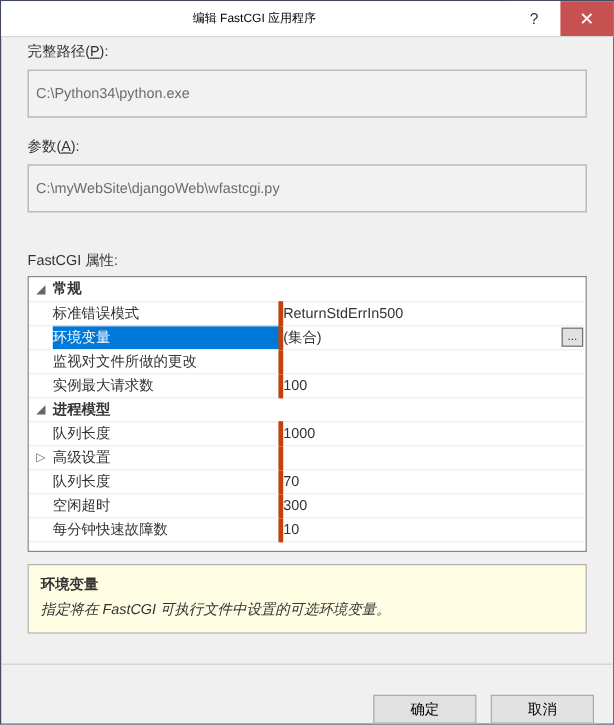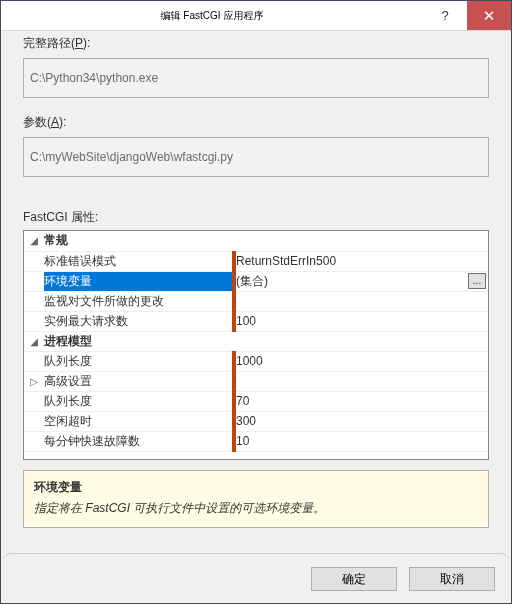--- a/index.html
+++ b/index.html
@@ -34,21 +34,21 @@
   tr.sel td.val { }
   .bold { font-weight:normal; }
   .ellips-btn { position:absolute; right:2px; top:1px; width:18px; height:16px; border:1px solid #707070; background:#e1e1e1; font-size:10px; line-height:14px; text-align:center; }
 
   .desc { margin-top:10px; border:1px solid #b0b0b0; background:#fefde3; padding:8px 10px; height:58px; }
   .desc .dtitle { font-weight:bold; font-size:12px; margin-bottom:4px; }
   .desc .dtext { font-size:12px; color:#333;font-style:italic; }
 
   .spacer { flex:1; }
 
-  .btnbar { height:50px; border-top:1px solid #d0d0d0; display:flex; align-items:center; justify-content:flex-end; padding:0 16px; gap:12px;border-radius:11px; }
+  .btnbar { height:50px; border-top:1px solid #d0d0d0; display:flex; align-items:flex-end; justify-content:flex-end; padding:0 16px; gap:12px; }
   .btn { width:86px; height:24px; border:1px solid #acacac; background:#e1e1e1; font-size:12px; text-align:center; line-height:22px; }
 </style>
 </head>
 <body>
 
 <div class="win">
 
   <div class="titlebar">
     <div class="title">编辑 FastCGI 应用程序</div>
     <div class="tbtn help">?</div>

